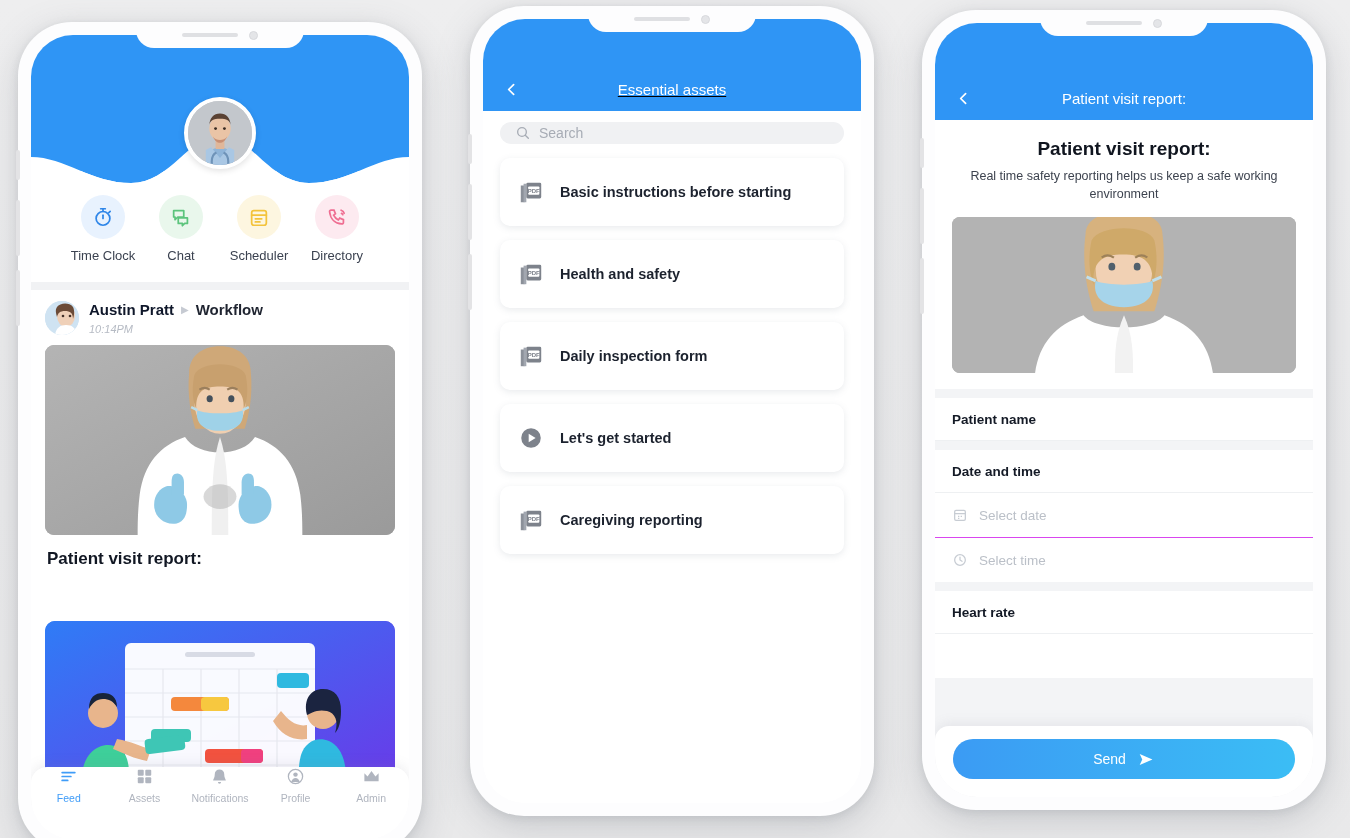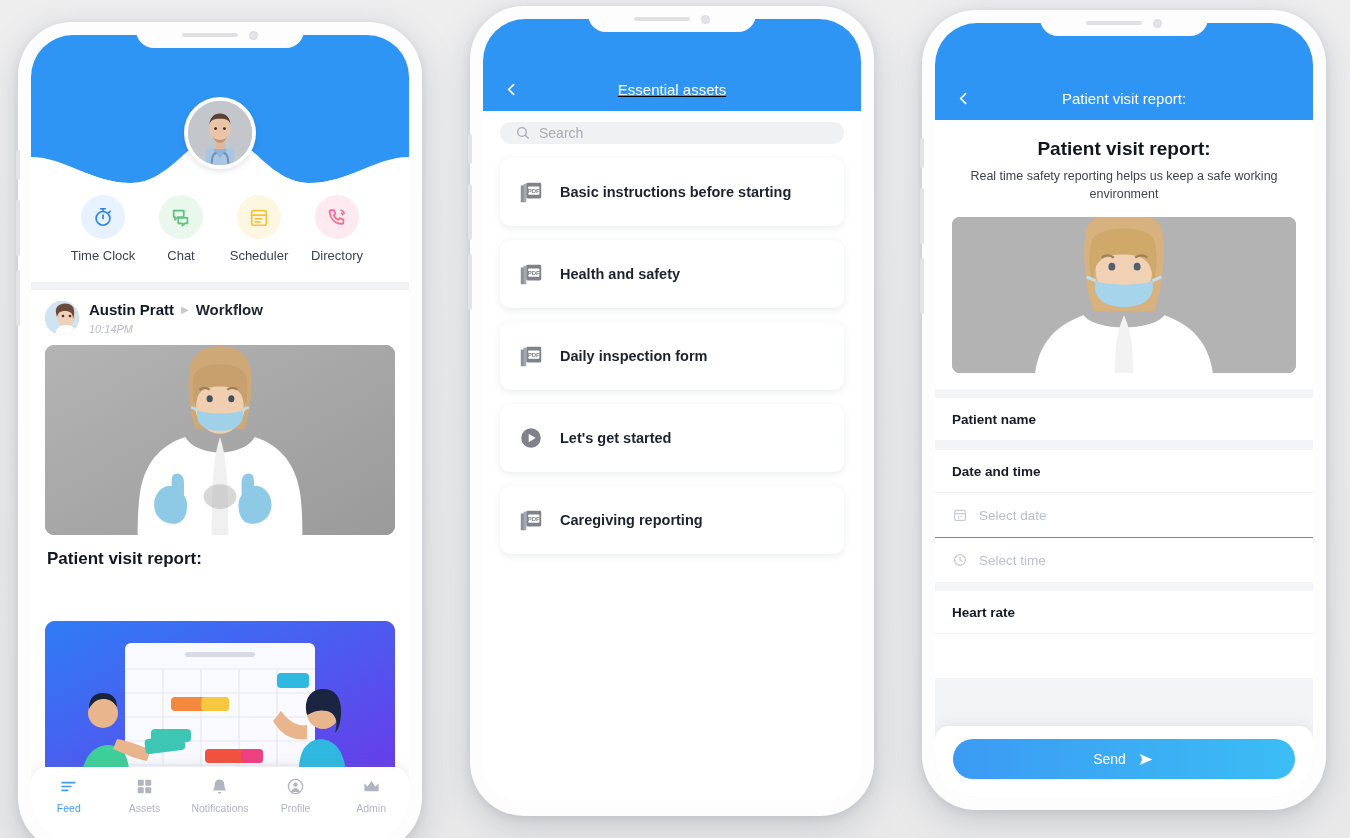--- a/index.html
+++ b/index.html
@@ -76,21 +76,21 @@
   .post-time   { font-size: 11px; color: #b6bbc4; margin-top: 5px; font-style: italic; }
   .post-img { width: 100%; height: 190px; border-radius: 9px; overflow: hidden; position: relative; background: #a8a8a8; }
   .post-title { font-size: 17px; font-weight: bold; color: #111723; margin: 14px 0 16px 2px; }
 
   .promo { position: absolute; left: 14px; right: 14px; top: 586px; height: 176px; border-radius: 10px; overflow: hidden; z-index: 11;
            background: linear-gradient(110deg,#2f7cf6 0%, #4a5ef0 45%, #6b38e8 100%); }
 
   .tabbar {
     position: absolute; bottom: 0; left: 0; right: 0; height: 72px; z-index: 22;
     background: #fff; border-top-left-radius: 16px; border-top-right-radius: 16px;
-    display: flex; align-items: flex-start; padding-top: 10px;
+    display: flex; align-items: flex-start; 
     box-shadow: 0 -3px 12px rgba(130,135,145,.13);
   }
   .tab { flex: 1; display: flex; flex-direction: column; align-items: center; gap: 6px; }
   .tab span { font-size: 10.5px; color: #b0b5bf; }
   .tab.active span { color: #3f9cf8; }
 
   
   .bluebar {
     position: absolute; top: 0; left: 0; right: 0; background: #2f95f5; z-index: 8;
     display: flex; align-items: flex-end; justify-content: center; padding-bottom: 13px;

